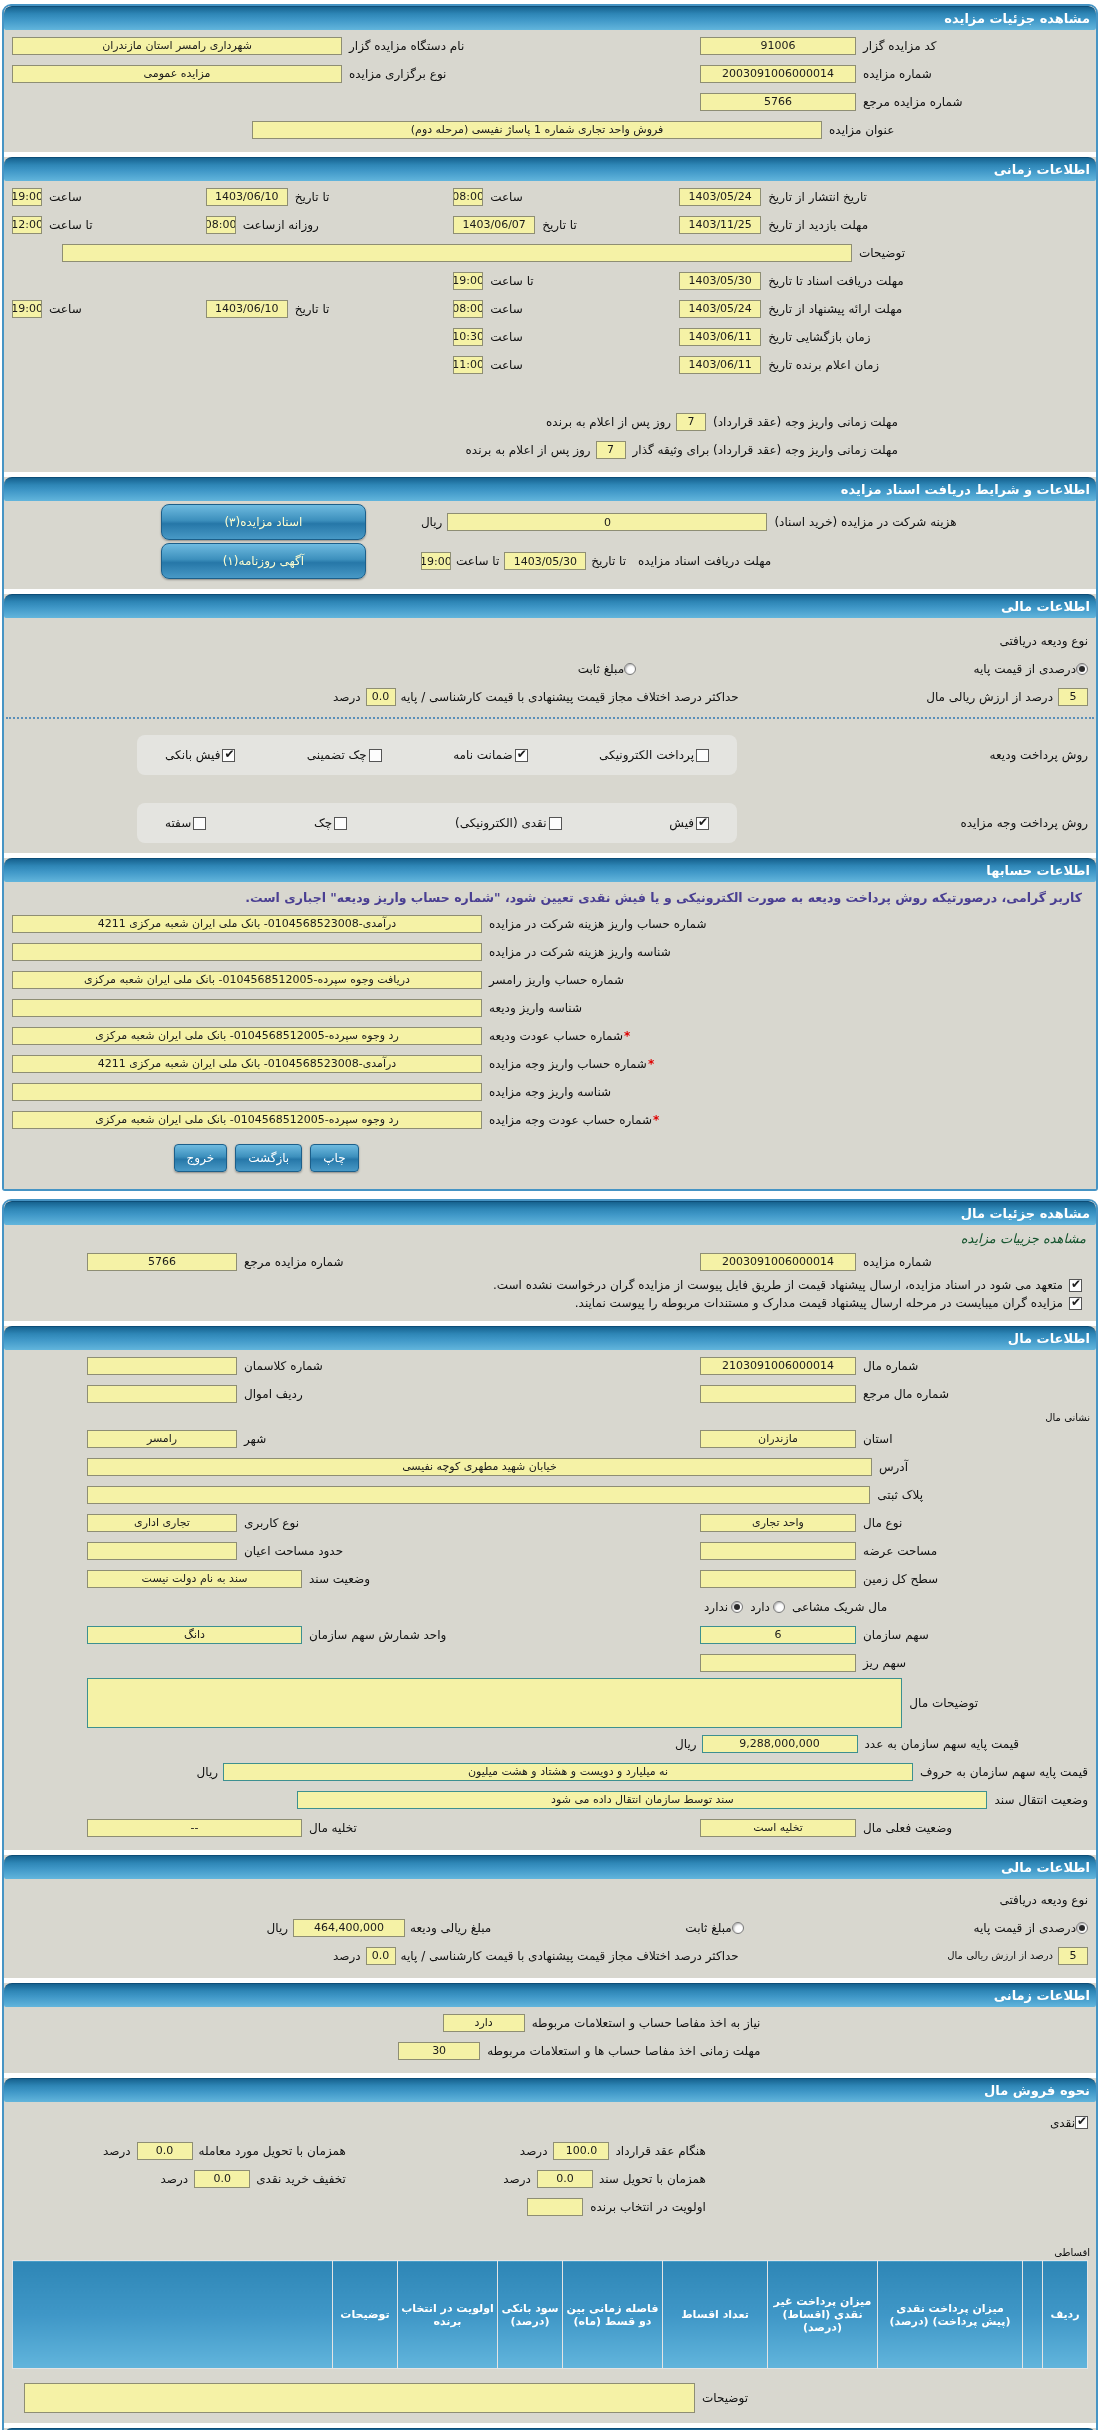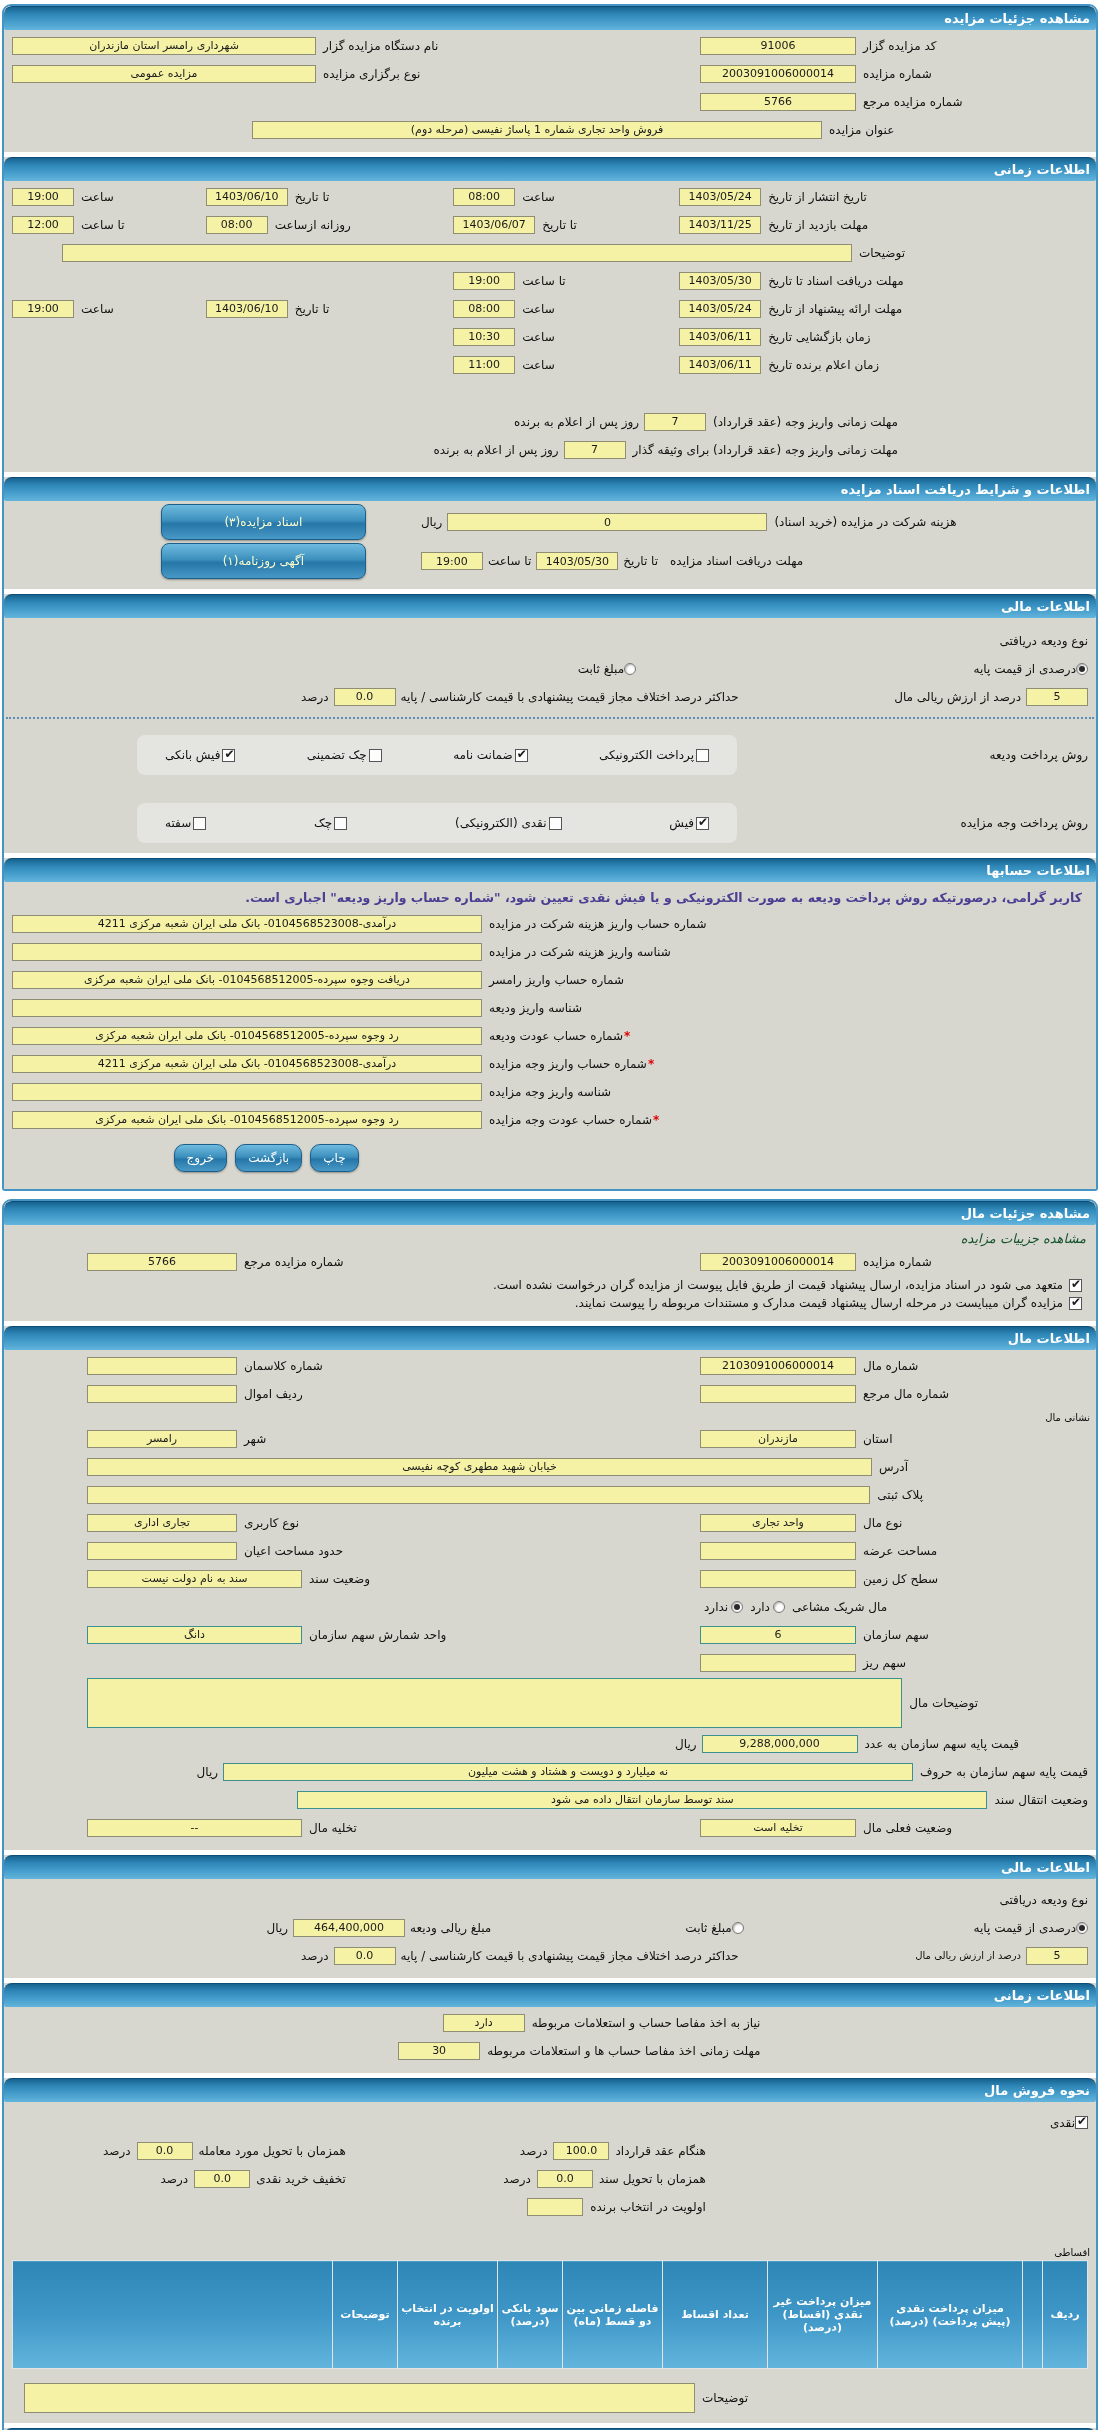--- a/index.html
+++ b/index.html
@@ -10,21 +10,21 @@
   .bar { height:24px; background:linear-gradient(180deg,#16628f 0%,#2e86b6 30%,#3f97c7 55%,#62b5dc 100%); border-radius:8px 8px 2px 2px; color:#fff; font-weight:bold; font-size:13px; display:flex; align-items:center; padding:0 6px; border-top:1px solid #0d4e78; }
   .r { display:flex; align-items:center; min-height:25px; margin:3px 8px; }
   .h { flex:1 1 0; display:flex; align-items:center; }
   .lb { flex:1; text-align:left; padding-left:7px; white-space:nowrap; overflow:hidden; }
   .lbr { flex:1; white-space:nowrap; }
   .lba { flex:0 0 auto; padding-left:7px; white-space:nowrap; }
   .bx { background:#f5f2a6; border:1px solid #8e8e74; height:18px; min-height:18px; font-size:11px; display:inline-flex; align-items:center; justify-content:center; overflow:hidden; white-space:nowrap; color:#1a1a1a; flex:0 0 auto; }
   .bx.teal { border-color:#3d9090; }
   .bx.grow { flex:1 1 auto; }
   .ltr { direction:ltr; unicode-bidi:embed; }
-  .w45{width:62px}.w55{width:56px}.w80{width:82px}.w110{width:112px}.w150{width:150px}.w155{width:156px}.w215{width:215px}.w320{width:320px}.w330{width:304px}.w470{width:470px}.big{height:50px}
+  .w45{width:30px}.w55{width:56px}.w80{width:82px}.w110{width:112px}.w150{width:150px}.w155{width:156px}.w215{width:215px}.w320{width:320px}.w330{width:330px}.w470{width:470px}.big{height:50px}
   .t60{width:60px;flex:0 0 auto}.t75{width:75px;flex:0 0 auto}.t125{width:125px;flex:0 0 auto}.t150{width:150px;flex:0 0 auto}.t170{width:170px;flex:0 0 auto}
   .sfx { margin-right:5px; white-space:nowrap; }
   .mini { margin:0 5px; white-space:nowrap; }
   .seg { display:flex; align-items:center; }
   .s38{width:38%}.s21{width:21%}.s23{width:23%}.s18{width:18%}.s42{width:42%}.s32{width:32%}
   .indent { padding-right:190px; }
   .ind36 { padding-right:35%; }
   .ind30 { padding-right:30%; }
   .cb { width:13px; height:13px; background:#fdfdfd; border:1px solid #555; display:inline-block; position:relative; flex:0 0 auto; }
   .cb.on::after { content:"✔"; position:absolute; top:-3px; right:0px; font-size:12px; color:#1a1a1a; }
@@ -32,21 +32,21 @@
   .rd.on::after { content:""; position:absolute; inset:2px; border-radius:50%; background:#2a2a2a; }
   .optlbl { margin-left:4px; white-space:nowrap; }
   .chkgrp { background:#e4e4e0; border-radius:8px; display:flex; align-items:center; justify-content:space-between; padding:13px 28px; width:600px; flex:0 0 auto; }
   .chkitem { display:flex; align-items:center; gap:2px; white-space:nowrap; }
   .dotted { border:none; border-top:2px dotted #5b8fb9; margin:8px 2px; }
   .subhead { font-weight:normal; font-size:10px; margin:6px 6px 2px; }
   .notice { color:#4a3f92; font-weight:bold; font-size:12.5px; margin:8px 14px 6px; }
   .link { color:#14532d; font-style:italic; font-size:13px; margin:6px 10px 2px; cursor:pointer; }
   .req { color:#e00000; font-weight:bold; visibility:hidden; margin-left:1px; }
   .req.on { visibility:visible; }
-  .btn { background:linear-gradient(180deg,#6fbbe0 0%,#3d90bd 45%,#2677a8 55%,#4899c6 100%); border:1px solid #1c5f8a; border-radius:10px; color:#fff; font-size:12px; font-family:"DejaVu Sans", sans-serif; padding:6px 12px; cursor:pointer; box-shadow:0 1px 2px rgba(0,0,0,.35); }
+  .btn { background:linear-gradient(180deg,#6fbbe0 0%,#3d90bd 45%,#2677a8 55%,#4899c6 100%); border:1px solid #1c5f8a; border-radius:4px; color:#fff; font-size:12px; font-family:"DejaVu Sans", sans-serif; padding:6px 12px; cursor:pointer; box-shadow:0 1px 2px rgba(0,0,0,.35); }
   .docbtn { width:205px; height:36px; margin-right:55px; color:#fdfdd0; font-size:12px; border-radius:8px; }
   .btnrow { display:flex; gap:8px; justify-content:center; margin:12px 52% 10px 0; }
   .small { font-size:10px; }
   table.inst { border-collapse:collapse; margin:2px 8px; width:calc(100% - 16px); }
   table.inst th { background:linear-gradient(180deg,#2e86b6 0%,#3f97c7 50%,#62b5dc 100%); color:#fff; font-size:11px; font-weight:bold; border:1px solid #e4e4e4; height:108px; padding:2px 3px; vertical-align:middle; text-align:center; }
   .desc-note { margin:4px 14px; display:flex; align-items:center; gap:6px; }
 </style>
 </head>
 <body>
 

